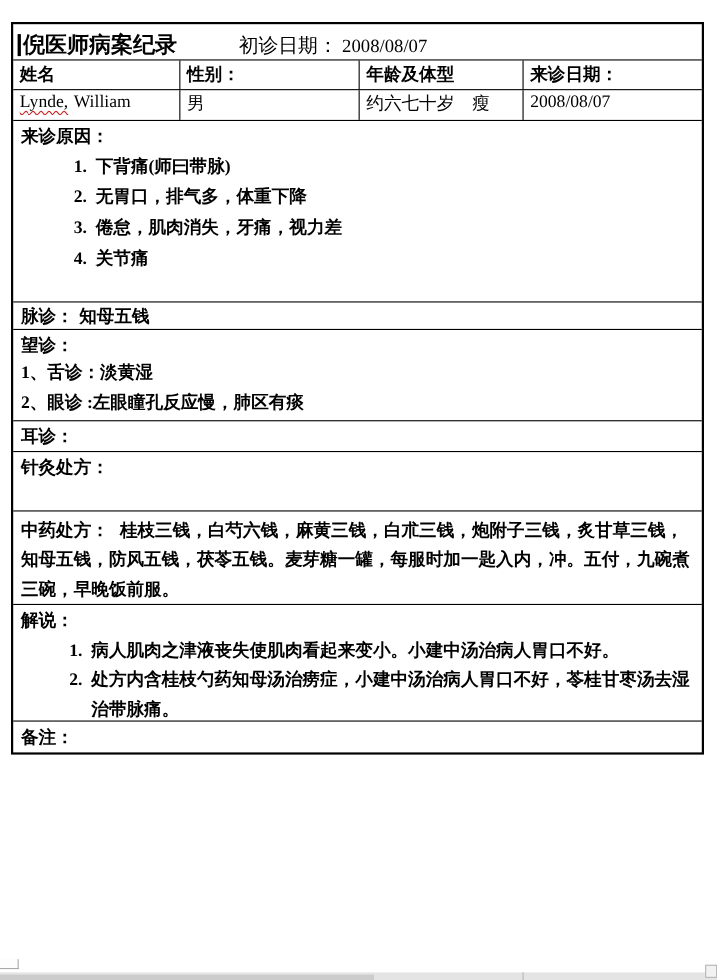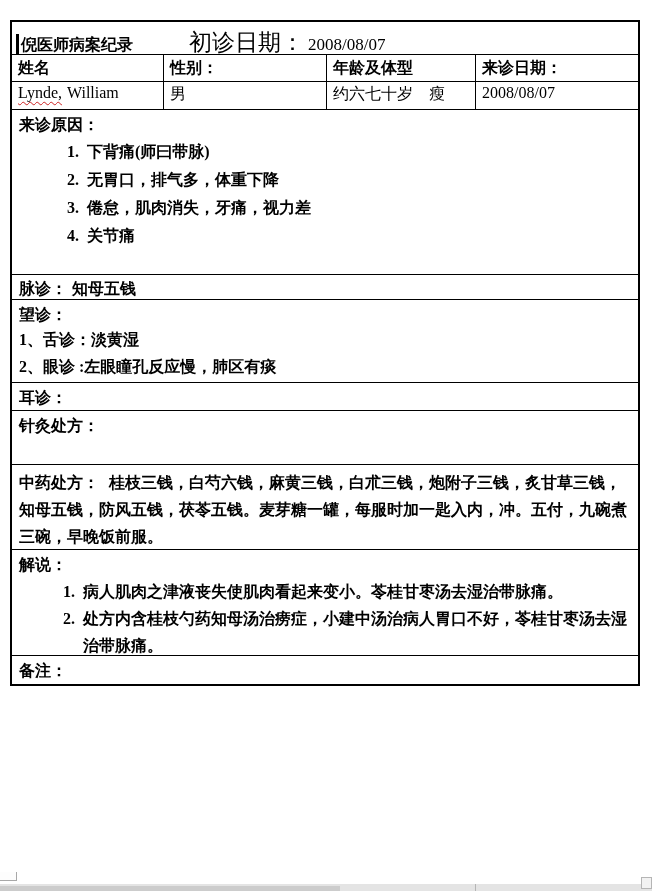--- a/index.html
+++ b/index.html
@@ -20,22 +20,22 @@
   }
   .row { border-bottom: 1.5px solid #000000; position: relative; }
   .row:last-child { border-bottom: none; }
 
   .bold { font-weight: bold; text-align: right; }
   .pre { white-space: pre-wrap; }
 
   
   .r-title { height: 33px; padding: 5px 4px 0 4px; }
   .caret { display: inline-block; width: 3px; height: 20px; background: #000; vertical-align: -4px; margin-right: 2px; }
-  .doc-title { font-weight: bold; font-size: 16px; }
-  .visit-label { margin-left: 56px; font-size: 23px; }
+  .doc-title { font-weight: bold; font-size: 20px; }
+  .visit-label { margin-left: 56px; font-size: 18px; }
   .visit-date { margin-left: 4px; font-size: 17px; }
 
   
   .grid4 { display: grid; grid-template-columns: 152px 163px 149px 1fr; }
   .grid4 .cell { padding: 2px 6px 0 6px; border-right: 1.5px solid #000; overflow: hidden; }
   .grid4 .cell:last-child { border-right: none; }
   .r-head { height: 27px; }
   .r-head .cell { font-weight: bold; padding-top: 3px; }
   .r-val { height: 28px; }
 
@@ -143,21 +143,21 @@
 
     <div class="row r-herb sec">
       <p class="herb-p">
         <span>中药处方：</span><span class="inline-text wide">桂枝三钱，白芍六钱，麻黄三钱，白朮三钱，炮附子三钱，炙甘草三钱，知母五钱，防风五钱，茯苓五钱。麦芽糖一罐，每服时加一匙入内，冲。五付，九碗煮三碗，早晚饭前服。</span>
       </p>
     </div>
 
     <div class="row r-expl sec">
       <div class="heading">解说：</div>
       <ol class="numlist expl-list">
-        <li>病人肌肉之津液丧失使肌肉看起来变小。苓桂甘枣汤去湿治带脉痛。</li>
+        <li>病人肌肉之津液丧失使肌肉看起来变小。小建中汤治病人胃口不好。</li>
         <li>处方内含桂枝勺药知母汤治痨症，小建中汤治病人胃口不好，苓桂甘枣汤去湿治带脉痛。</li>
       </ol>
     </div>
 
     <div class="row r-notes sec">
       <span class="bold">备注：</span>
     </div>
 
   </div>
 

